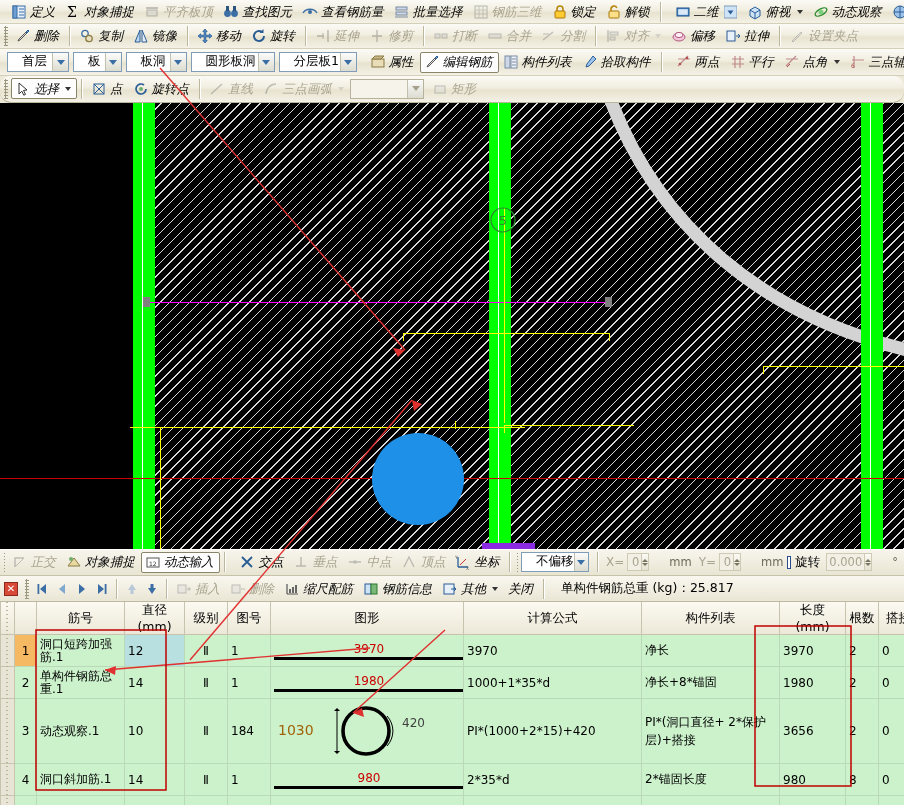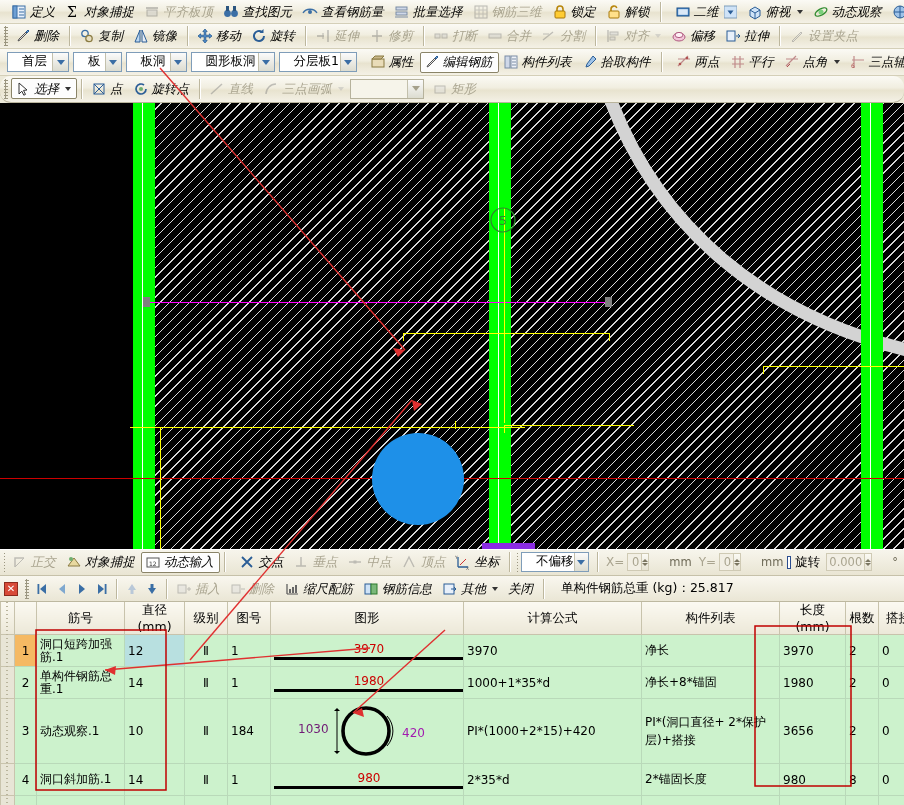--- a/index.html
+++ b/index.html
@@ -1037,22 +1037,22 @@
           <td>184</td>
           <td class="shape">
             <div class="circleshape">
               <svg width="190" height="62" viewBox="0 0 190 62">
                 <circle cx="92" cy="31" r="23" fill="none" stroke="#000" stroke-width="3.6"></circle>
                 <path d="M63 9 v44" stroke="#000" stroke-width="1"></path>
                 <path d="M60 11 l3 -3 l3 3" fill="#000"></path>
                 <path d="M60 51 l3 3 l3 -3" fill="#000"></path>
                 <path d="M113 16 a22 22 0 010 30" fill="none" stroke="#000" stroke-width="1"></path>
               </svg>
-              <span style="position:absolute;left:24px;top:22px;color:#701a75;font-size:12px">1030</span>
-              <span style="position:absolute;left:128px;top:26px;color:#a21caf;font-size:12px">420</span>
+              <span style="position:absolute;left:4px;top:22px;color:#a16207;font-size:14px">1030</span>
+              <span style="position:absolute;left:128px;top:16px;color:#404040;font-size:12px">420</span>
             </div>
           </td>
           <td>PI*(1000+2*15)+420</td>
           <td style="line-height:18px">PI*(洞口直径+ 2*保护层)+搭接</td>
           <td>3656</td>
           <td>2</td>
           <td>0</td>
         </tr>
 
         <tr style="height:32px">

